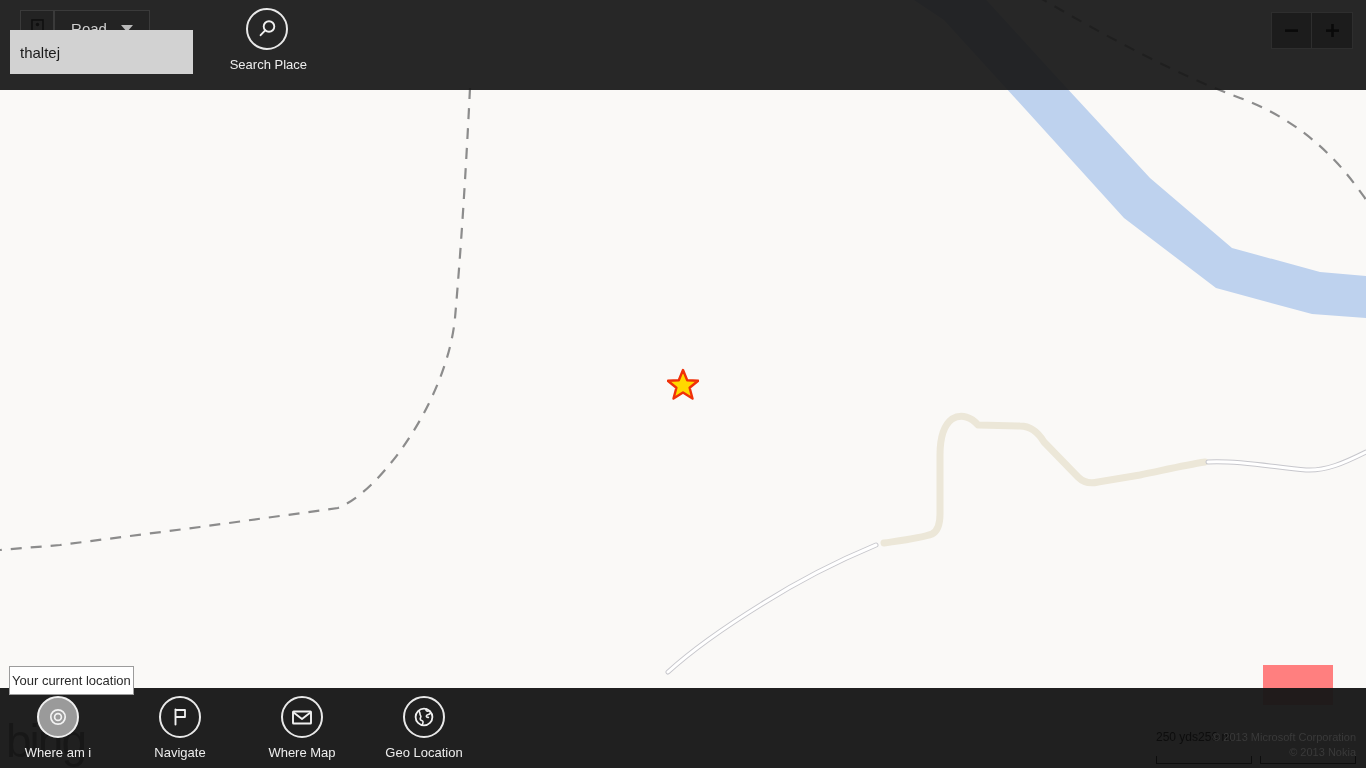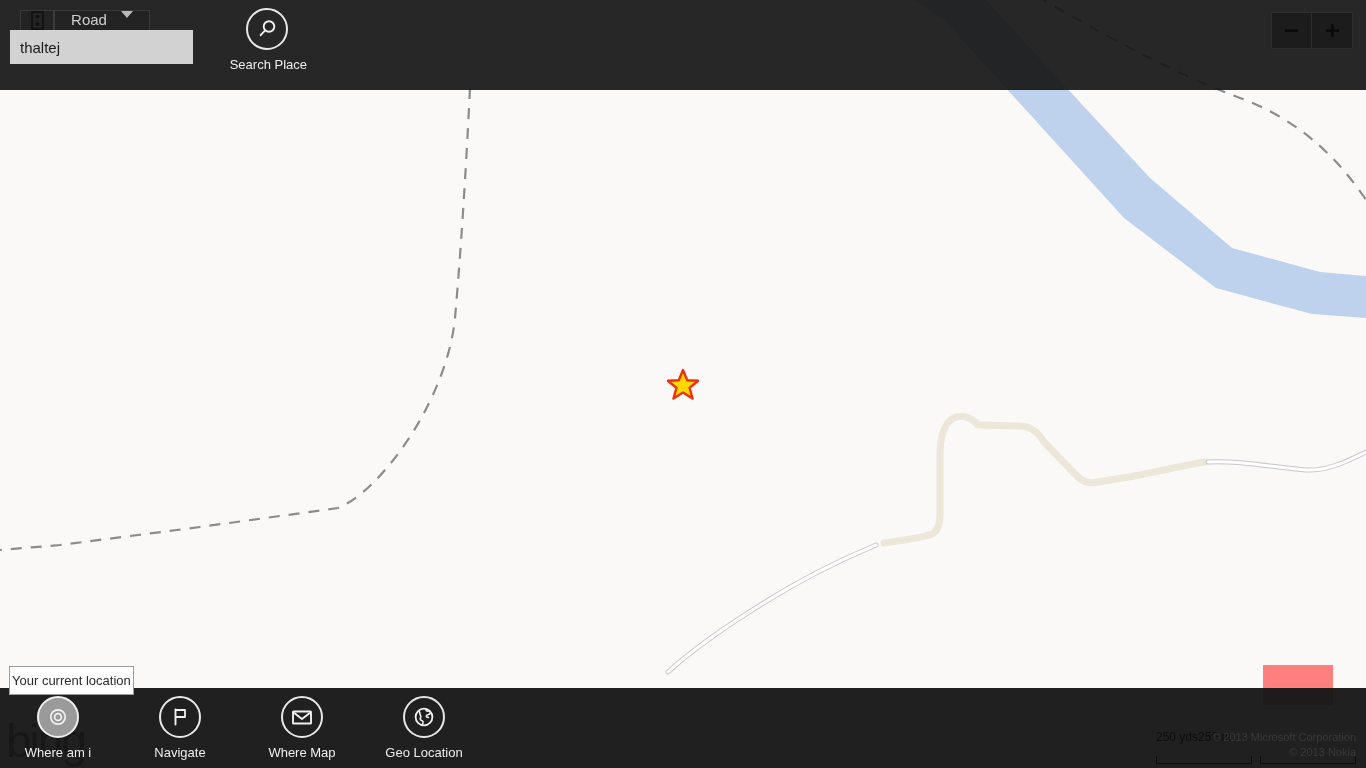--- a/index.html
+++ b/index.html
@@ -68,38 +68,38 @@
     display: flex;
     align-items: stretch;
     height: 36px;
     z-index: 1;
   }
   .vm-btn {
     border: 1px solid #3a3a3a;
     background: #232323;
     color: #cfcfcf;
     display: flex;
-    align-items: flex-start;
+    align-items: center;
     justify-content: center;
     font-size: 15px;
     padding: 0 10px;
   }
   .vm-icon-btn { width: 34px; padding: 0; }
   .vm-select-btn { min-width: 96px; gap: 14px; }
   .vm-chevron {
     width: 0; height: 0;
     border-left: 6px solid transparent;
     border-right: 6px solid transparent;
     border-top: 7px solid #b9b9b9;
   }
 
   #search-input {
     position: absolute;
     left: 10px; top: 30px;
-    width: 183px; height: 34px;
+    width: 183px; height: 44px;
     background: #d2d2d2;
     border: none;
     outline: none;
     color: #1a1a1a;
     font-family: "Liberation Sans", sans-serif;
     font-size: 15px;
     padding: 0 10px;
     z-index: 3;
   }
   #search-input::placeholder { color: #6a6a6a; }

